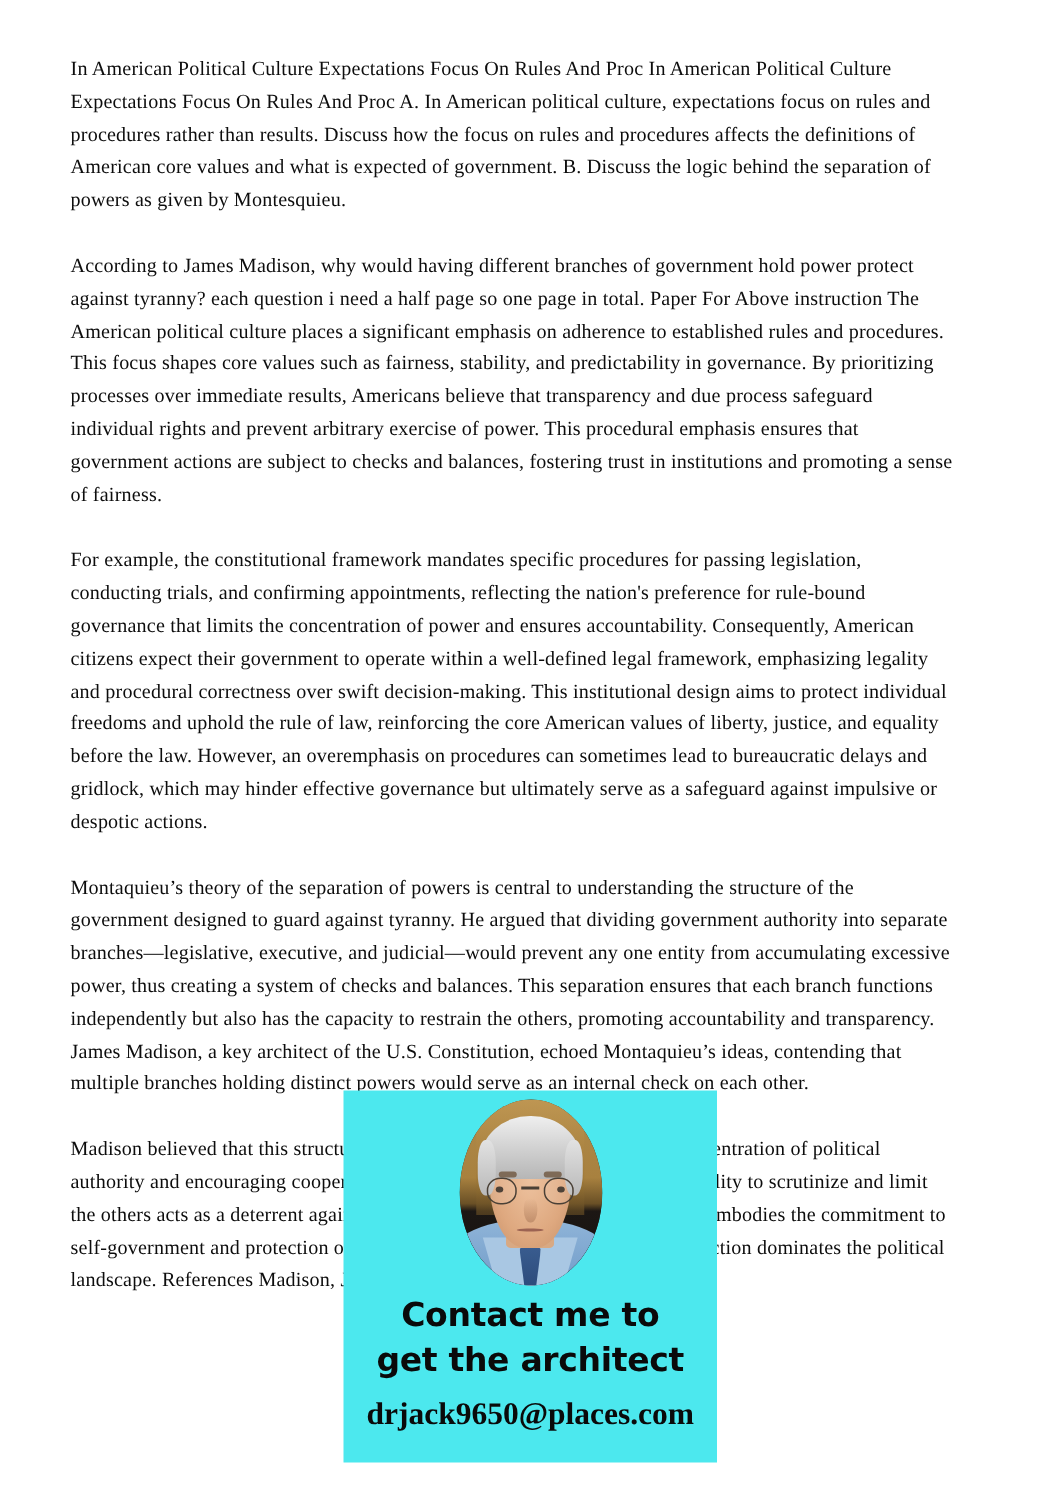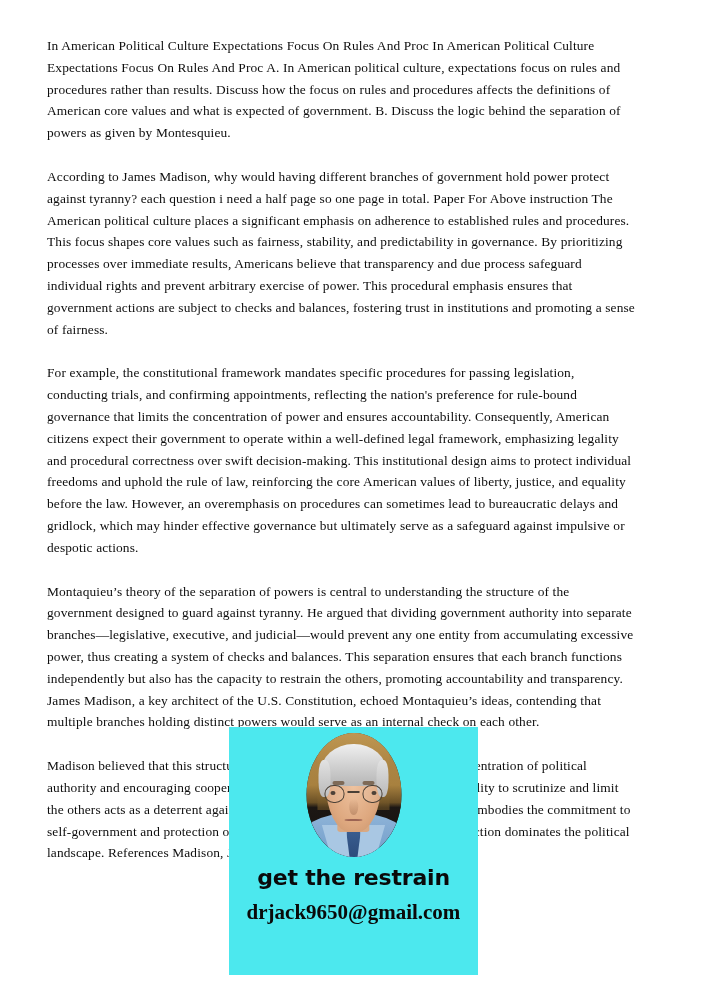--- a/index.html
+++ b/index.html
@@ -225,19 +225,20 @@
       <div class="p-eye-l"></div>
       <div class="p-eye-r"></div>
       <div class="p-glass-l"></div>
       <div class="p-glass-r"></div>
       <div class="p-bridge"></div>
       <div class="p-nose"></div>
       <div class="p-mouth"></div>
     </div>
 
     <div id="card-text">
-      <div class="card-line">get the restrain</div>
-      <div id="card-email">drjack9650@gmail.com</div>
+      <div class="card-line">Contact me to</div>
+      <div class="card-line">get the architect</div>
+      <div id="card-email">drjack9650@places.com</div>
     </div>
 
   </div>
 
 </div>
 
 </body></html>

